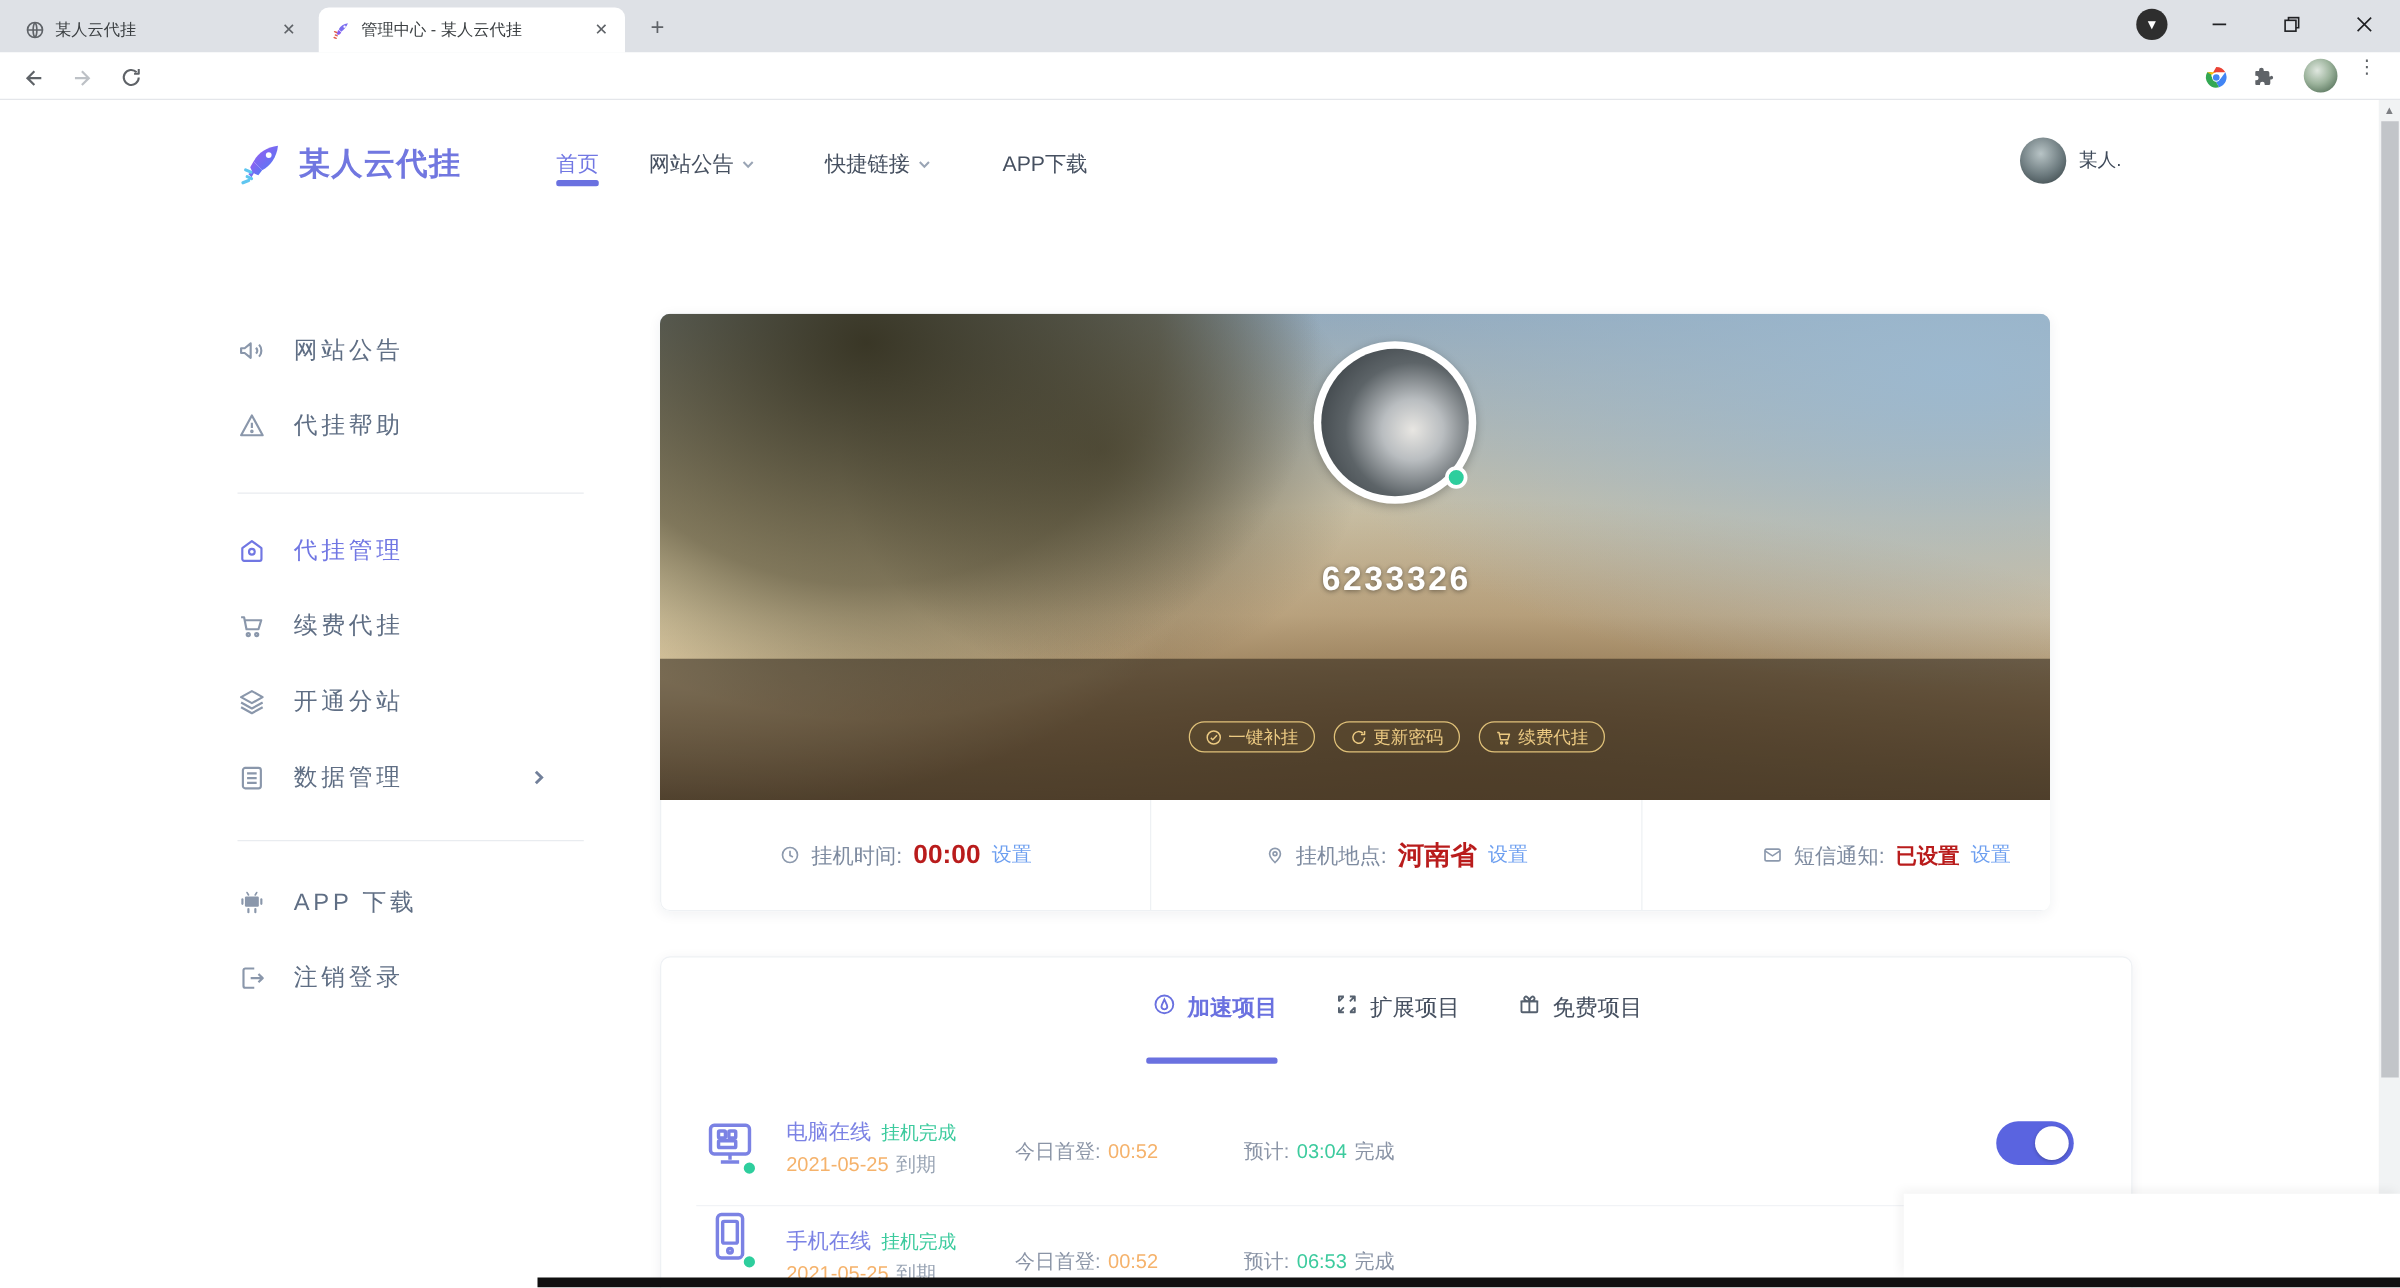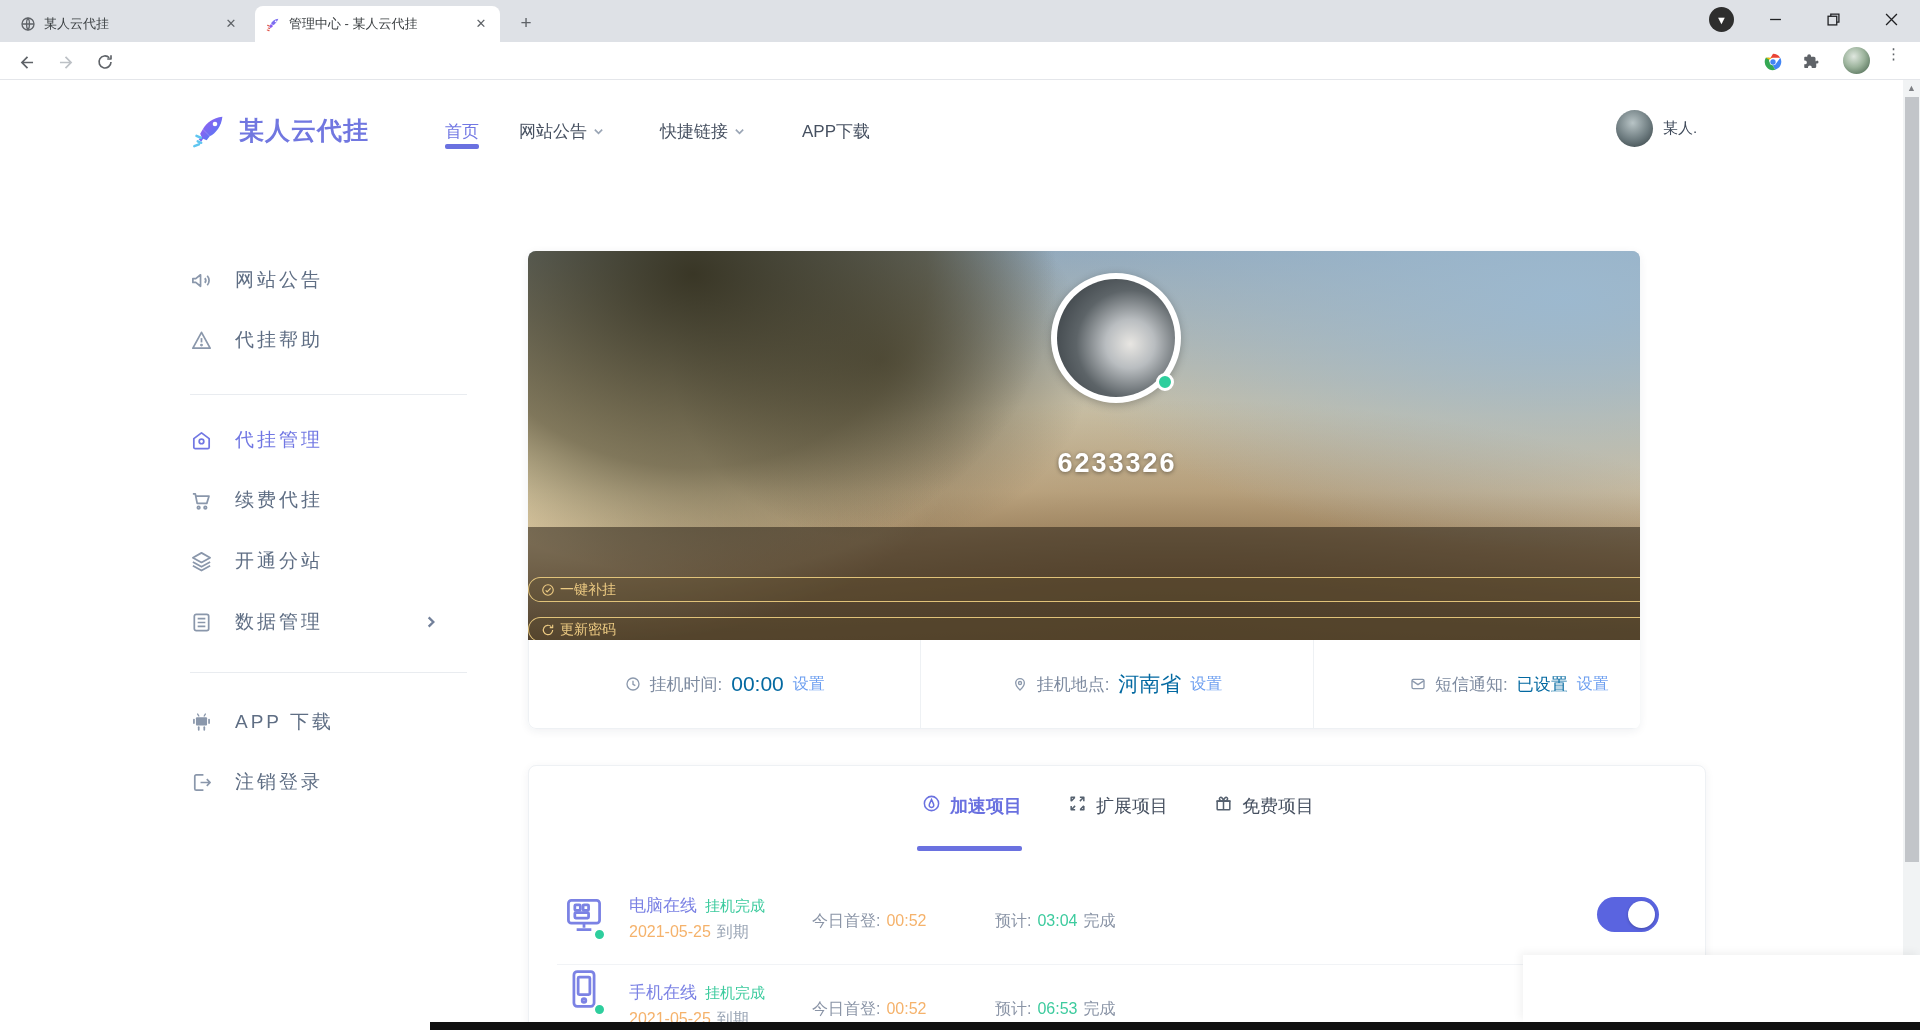--- a/index.html
+++ b/index.html
@@ -76,30 +76,30 @@
   .hero-avatar { position:absolute; left:523px; top:22px; width:130px; height:130px; border-radius:50%;
     background:#fff; box-shadow:0 2px 8px rgba(0,0,0,.25); }
   .hero-avatar .pic { position:absolute; left:6px; top:6px; width:118px; height:118px; border-radius:50%;
     background:radial-gradient(circle at 62% 55%, #e8e6e2 0%, #b9bdc0 25%, #5d6468 55%, #2d3338 100%); }
   .hero-dot { position:absolute; left:628px; top:122px; width:18px; height:18px; border-radius:50%;
     background:#2ece9d; border:3px solid #fff; }
   .hero-qq { position:absolute; left:0; top:197px; width:1178px; text-align:center; color:#fff;
     font-size:27px; font-weight:bold; letter-spacing:2px; text-shadow:0 1px 4px rgba(0,0,0,.45); }
   .hero-msg { position:absolute; left:0; top:278px; width:1178px; text-align:center; color:#fdfdfc;
     font-size:19px; text-shadow:0 1px 3px rgba(0,0,0,.4); }
-  .hero-badges { position:absolute; left:0; top:326px; width:1178px; display:flex; justify-content:center; gap:15px;flex-direction:column; }
+  .hero-badges { position:absolute; left:0; top:326px; width:1178px; display:flex; justify-content:center; gap:15px; }
   .badge { height:25px; border-radius:13px; display:flex; align-items:center; gap:5px; padding:0 12px;
     color:#ecca82; font-size:14px; border:1px solid rgba(233,201,126,.95); background:rgba(96,80,48,.30); }
   .hero-stats { position:absolute; left:0; top:389px; width:1178px; height:89px; background:#fff; display:flex;
     border:1px solid #eef1f4; border-top:none; border-radius:0 0 8px 8px; }
   .stat { flex:1; display:flex; align-items:center; justify-content:center; gap:9px; }
   .stat + .stat { border-left:1px solid #eef1f4; }
   .stat .sic { color:#8c99ad; display:flex; }
   .stat .slabel { color:#7e8ba0; font-size:17px; }
-  .stat .sval { color:#0369a1; font-weight:normal; font-size:21px; }
+  .stat .sval { color:#b91c1c; font-weight:bold; font-size:21px; }
   .stat .sact { color:#6d9ff0; font-size:16px; }
 
   
   .proj-card { position:absolute; left:528px; top:685px; width:1178px; height:345px; border-radius:8px;
     border:1px solid #eef1f4; box-shadow:0 2px 10px rgba(30,40,70,.06); background:#fff; }
   .ptabs { position:absolute; left:0; top:28px; width:1178px; display:flex; justify-content:center; gap:46px; }
   .ptab { display:flex; align-items:flex-start; gap:9px; font-size:18px; color:#465060; }
   .ptab .tic { color:#55606e; display:flex; }
   .ptab.on { color:#6a71e0; font-weight:bold; }
   .ptab.on .tic { color:#6a71e0; }

